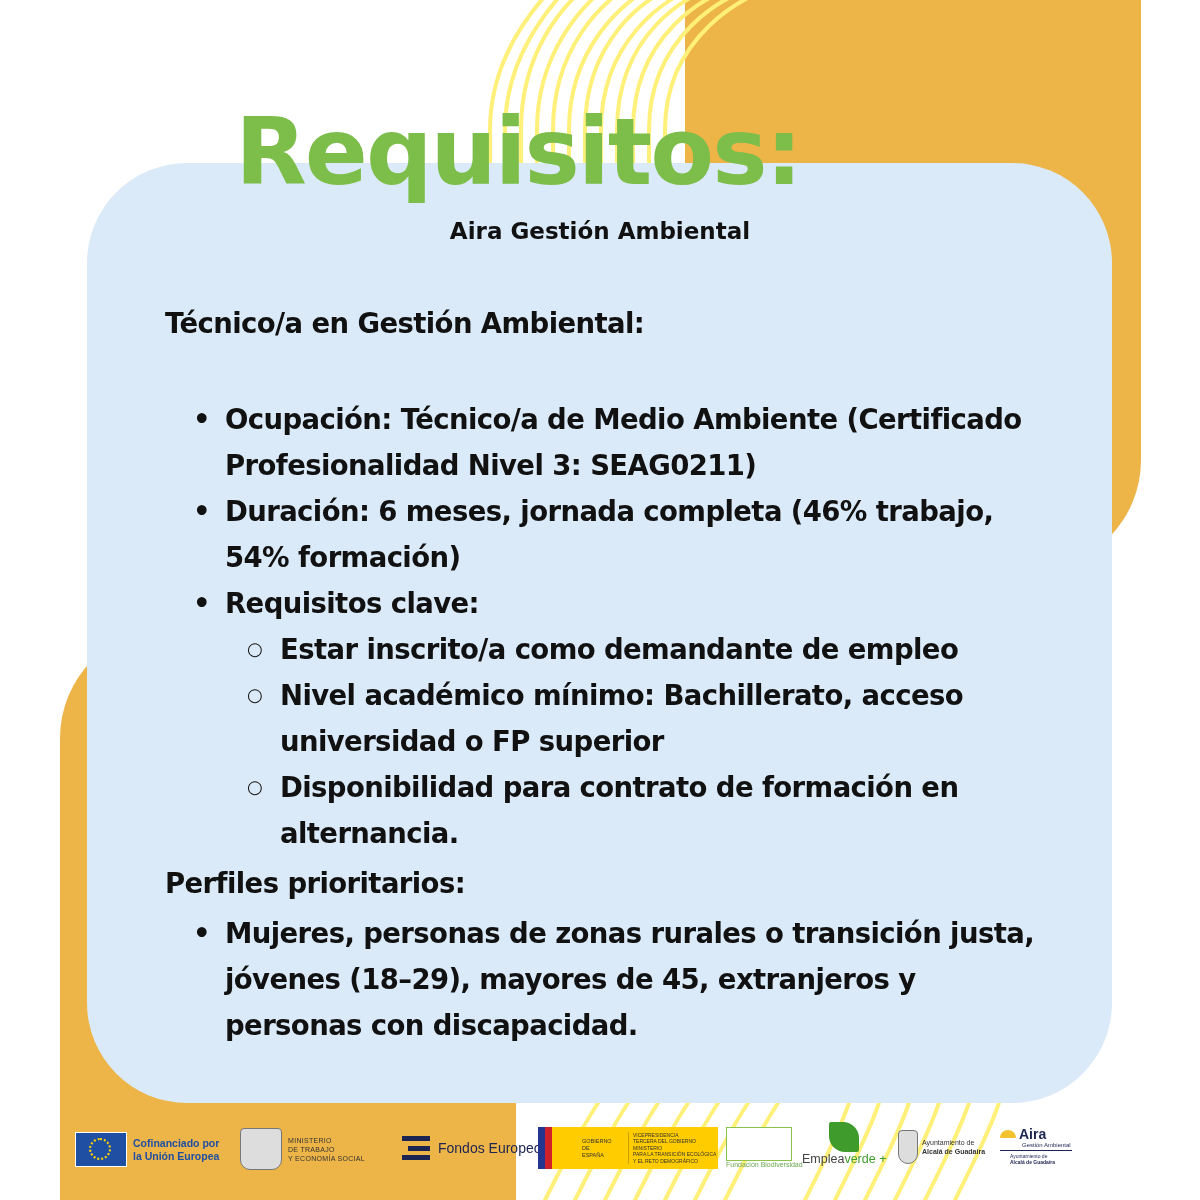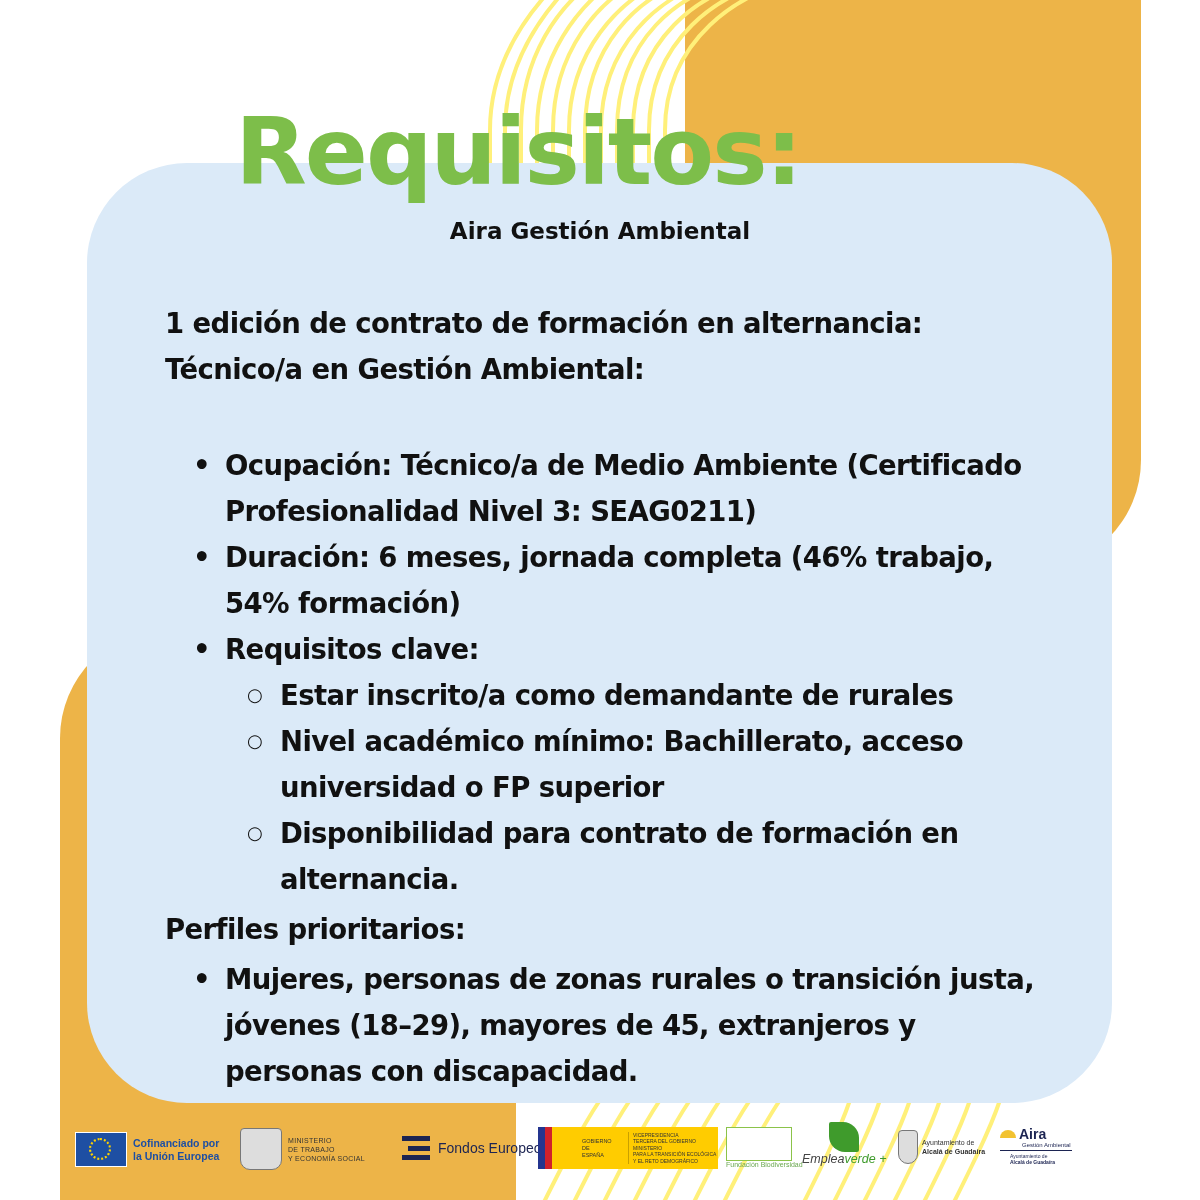--- a/index.html
+++ b/index.html
@@ -79,28 +79,27 @@
     <path d="M950 1210 C970 1170 990 1130 1000 1100"></path>
   </g>
 </svg>
 
 <div class="abs card"></div>
 
 <div class="abs title">Requisitos:</div>
 <div class="abs subtitle">Aira Gestión Ambiental</div>
 
 <div class="abs content">
-  <p>1 edición de contrato de formación en alternancia:</p>
   <p>Técnico/a en Gestión Ambiental:</p>
   <div class="gap"></div>
   <ul>
     <li class="l1">Ocupación: Técnico/a de Medio Ambiente (Certificado Profesionalidad Nivel 3: SEAG0211)</li>
     <li class="l1">Duración: 6 meses, jornada completa (46% trabajo, 54% formación)</li>
     <li class="l1">Requisitos clave:</li>
-    <li class="l2">Estar inscrito/a como demandante de rurales</li>
+    <li class="l2">Estar inscrito/a como demandante de empleo</li>
     <li class="l2">Nivel académico mínimo: Bachillerato, acceso universidad o FP superior</li>
     <li class="l2">Disponibilidad para contrato de formación en alternancia.</li>
   </ul>
   <p>Perfiles prioritarios:</p>
   <ul>
     <li class="l1"> Mujeres, personas de zonas rurales o transición justa, jóvenes (18–29), mayores de 45, extranjeros y personas con discapacidad.</li>
   </ul>
 </div>
 
 <div class="abs logos">
@@ -147,21 +146,21 @@
         <div>Y EL RETO DEMOGRÁFICO</div>
       </div>
     </div>
   </div>
 
   <div class="logo" style="left:726px;top:7px;flex-direction:column;align-items:flex-start;">
     <div class="fb-box"></div>
     <div class="fb-text">Fundación Biodiversidad</div>
   </div>
 
-  <div class="logo" style="left:802px;top:2px;flex-direction:column;font-style:italic;">
+  <div class="logo" style="left:802px;top:2px;flex-direction:column;">
     <div class="ev-leaf"></div>
     <div class="ev-text"><span>Emplea</span><b>verde</b> <b>+</b></div>
   </div>
 
   <div class="logo" style="left:898px;top:10px;">
     <div class="crest" style="width:18px;height:32px;"></div>
     <div class="ay-text">
       <div>Ayuntamiento de</div>
       <div style="font-weight:bold;">Alcalá de Guadaíra</div>
     </div>

